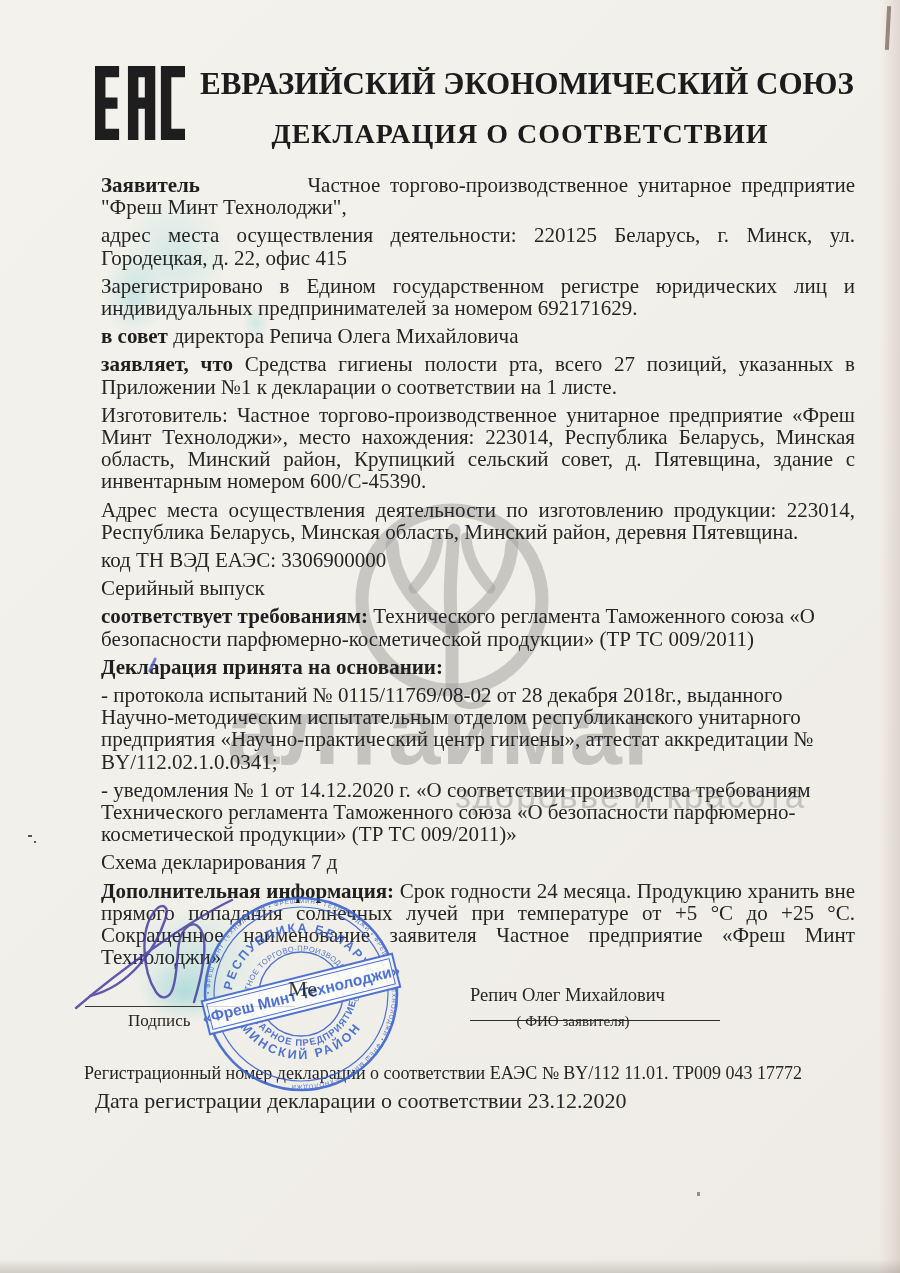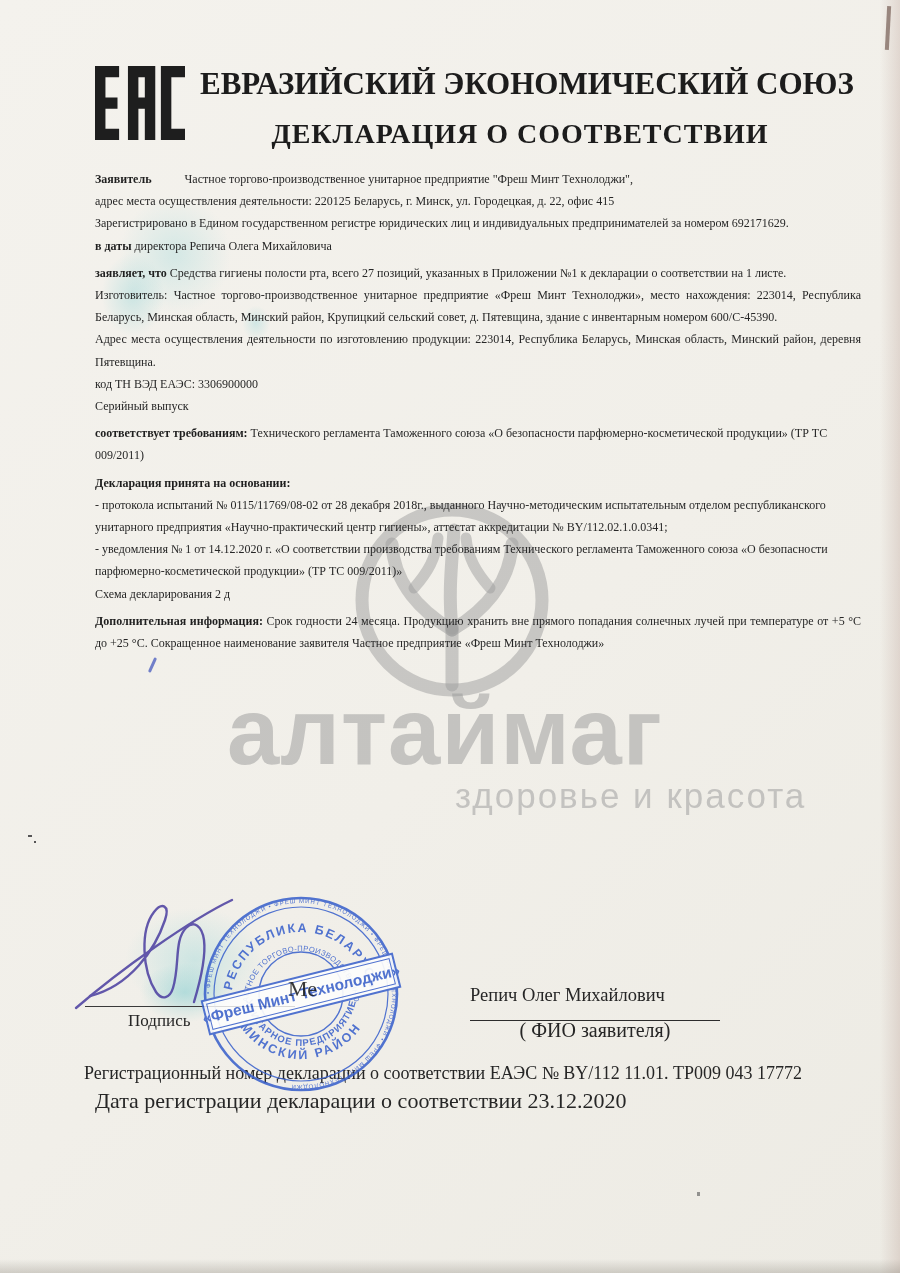--- a/index.html
+++ b/index.html
@@ -7,42 +7,42 @@
         background:linear-gradient(135deg,#f4f2ed 0%,#f1efe9 55%,#edebe4 100%);
         font-family:"Liberation Serif","DejaVu Serif",serif;color:#262626;}
   
   .eac{position:absolute;left:95px;top:56px;}
   .title1{position:absolute;left:200px;top:66px;width:680px;
           font-size:31px;font-weight:bold;color:#1c1c1c;}
   .title2{position:absolute;left:180px;top:118px;width:680px;text-align:center;
           font-size:28px;font-weight:bold;color:#1c1c1c;letter-spacing:1px;}
   
   #body-text{position:absolute;left:95px;top:168px;width:766px;z-index:3;}
-  #body-text p{margin:0;font-size:12px;line-height:22.2px;text-align:justify;}
+  #body-text p{margin:6px;font-size:21px;line-height:22.2px;text-align:justify;}
   #body-text p.left{text-align:left;}
   #body-text p.gap{margin-top:5px;}
   #body-text b{font-weight:bold;color:#1f1f1f;}
   #body-text .u{text-decoration:underline;}
   
   .wm{position:absolute;z-index:1;color:rgba(150,150,150,.55);user-select:none;}
   .wm-brand{left:215px;top:678px;width:460px;text-align:center;
             font-family:"Liberation Sans","DejaVu Sans",sans-serif;
             font-size:94px;font-weight:bold;letter-spacing:1px;color:rgba(152,152,152,.50);}
   .wm-tag{left:455px;top:776px;font-family:"Liberation Sans","DejaVu Sans",sans-serif;
           font-size:35px;letter-spacing:2px;color:rgba(158,158,158,.55);}
   .wm-flower{left:352px;top:500px;}
   
   .sig-line{position:absolute;left:85px;top:1006px;width:210px;border-top:1.6px solid #3a3a3a;z-index:4;}
   .sig-label{position:absolute;left:128px;top:1011px;font-size:17px;z-index:4;}
   .sig-ink{position:absolute;left:70px;top:888px;z-index:6;}
   .stamp{position:absolute;left:195px;top:888px;z-index:5;}
   .overprint{position:absolute;left:288px;top:976px;font-size:22px;color:rgba(30,30,30,.88);z-index:6;text-align:center;}
   .applicant{position:absolute;left:470px;top:985px;width:250px;text-align:left;
              font-size:18.5px;border-bottom:1.4px solid #2c2c2c;padding-bottom:14px;z-index:4;}
-  .applicant-cap{position:absolute;left:470px;top:1013px;width:250px;text-align:center;font-size:20px;z-index:4;margin-top:6px;}
+  .applicant-cap{position:absolute;left:448px;top:1013px;width:250px;text-align:center;font-size:15px;z-index:4;}
   .reg1{position:absolute;left:84px;top:1063px;font-size:18px;z-index:3;}
   .reg2{position:absolute;left:95px;top:1088px;font-size:22px;z-index:3;}
   
   .smudge{position:absolute;border-radius:50%;z-index:2;pointer-events:none;}
   .s1{left:95px;top:170px;width:160px;height:170px;background:radial-gradient(closest-side,rgba(120,205,210,.25),transparent 70%);}
   .s2{left:88px;top:235px;width:90px;height:120px;background:radial-gradient(closest-side,rgba(110,200,205,.30),transparent 70%);}
   .s3{left:95px;top:885px;width:200px;height:150px;background:radial-gradient(closest-side,rgba(120,205,210,.30),transparent 70%);}
   .s4{left:120px;top:950px;width:130px;height:85px;background:radial-gradient(closest-side,rgba(100,195,200,.38),transparent 70%);}
   .s5{left:236px;top:298px;width:40px;height:50px;background:radial-gradient(closest-side,rgba(120,205,210,.28),transparent 70%);}
   .pen-tick{position:absolute;left:151px;top:657px;width:3px;height:16px;background:rgba(70,90,190,.75);
@@ -97,31 +97,31 @@
       <path d="M82 0 H112 V14 H95 V78 H112 V92 H82 Z"></path>
     </g>
   </svg>
   <div class="title1">ЕВРАЗИЙСКИЙ ЭКОНОМИЧЕСКИЙ СОЮЗ</div>
   <div class="title2">ДЕКЛАРАЦИЯ О СООТВЕТСТВИИ</div>
 
   <div id="body-text">
       <p><b>Заявитель</b><span>&nbsp;&nbsp;&nbsp;&nbsp;&nbsp;&nbsp;&nbsp;&nbsp;&nbsp;&nbsp; Частное торгово-производственное унитарное предприятие "Фреш Минт Технолоджи",</span></p>
       <p><span>адрес места осуществления деятельности: 220125 Беларусь, г. Минск, ул. Городецкая, д. 22, офис 415</span></p>
       <p><span>Зарегистрировано в Едином государственном регистре юридических лиц и индивидуальных предпринимателей за номером 692171629.</span></p>
-      <p class="left"><b>в даты</b><span> директора Репича Олега Михайловича</span></p>
+      <p class="left"><b>в совет</b><span> директора Репича Олега Михайловича</span></p>
       <p class="gap"><b>заявляет, что</b><span> Средства гигиены полости рта, всего 27 позиций, указанных в Приложении №1 к декларации о соответствии на 1 листе.</span></p>
       <p><span>Изготовитель: Частное торгово-производственное унитарное предприятие «Фреш Минт Технолоджи», место нахождения: 223014, Республика Беларусь, Минская область, Минский район, Крупицкий сельский совет, д. Пятевщина, здание с инвентарным номером 600/С-45390.</span></p>
       <p><span>Адрес места осуществления деятельности по изготовлению продукции: 223014, Республика Беларусь, Минская область, Минский район, деревня Пятевщина.</span></p>
       <p class="left"><span>код ТН ВЭД ЕАЭС: 3306900000</span></p>
       <p class="left"><span>Серийный выпуск</span></p>
       <p class="gap left"><b>соответствует требованиям:</b><span> Технического регламента Таможенного союза «О безопасности парфюмерно-косметической продукции» (ТР ТС 009/2011)</span></p>
       <p class="gap left"><b>Декларация принята на основании:</b></p>
       <p class="left"><span>-  протокола испытаний № 0115/11769/08-02 от 28 декабря  2018г., выданного  Научно-методическим испытательным отделом республиканского унитарного предприятия  «Научно-практический центр гигиены»,  аттестат аккредитации № BY/112.02.1.0.0341;</span></p>
       <p class="left"><span>- уведомления № 1 от 14.12.2020 г. «О соответствии производства требованиям Технического регламента Таможенного союза «О безопасности парфюмерно-косметической  продукции» (ТР ТС 009/2011)»</span></p>
-      <p class="left"><span>Схема декларирования 2 д</span></p>
+      <p class="left"><span>Схема декларирования 7 д</span></p>
       <p class="gap"><b>Дополнительная информация:</b><span> Срок годности   24 месяца.  Продукцию хранить вне прямого попадания солнечных лучей при температуре от +5 °С до +25 °С. Сокращенное наименование заявителя Частное предприятие «Фреш Минт Технолоджи»</span></p>
     </div>
 
   <div class="sig-line"></div>
   <div class="sig-label">Подпись</div>
 
   <svg class="sig-ink" width="240" height="135" viewBox="0 0 240 135">
     <g stroke="#4a3da0" stroke-width="2.4" fill="none" stroke-linecap="round" opacity=".85">
       <path d="M20,108 C60,98 85,62 95,32 C100,17 92,14 84,24 C70,42 72,82 86,104 C92,113 100,110 103,100 C110,77 104,52 116,40 C124,32 132,38 134,52 C136,68 130,94 124,114"></path>
       <path d="M6,120 C50,82 120,32 162,12"></path>

